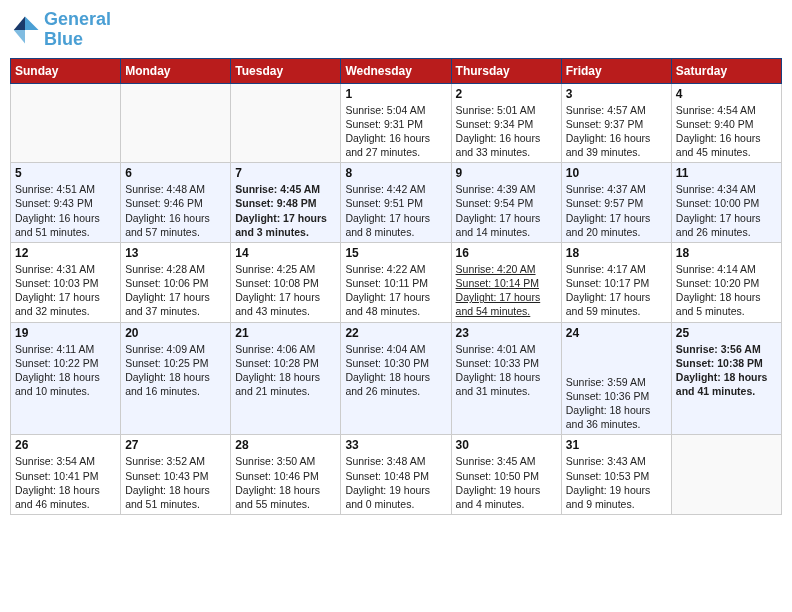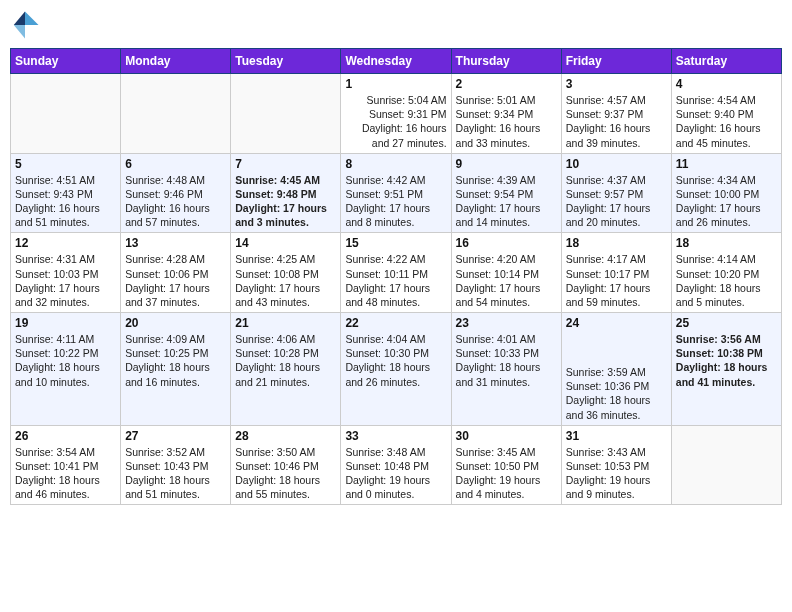--- a/index.html
+++ b/index.html
@@ -45,21 +45,21 @@
     .location {
       font-size: 14px;
       color: #333;
     }
     .calendar {
       width: 100%;
       border-collapse: collapse;
       font-size: 10.5px;
     }
     .calendar th {
-      background: #6d28d9;
+      background: #b91c1c;
       color: #fff;
       padding: 5px 4px;
       text-align: left;
       font-size: 12px;
       border: 1px solid #1a4080;
     }
     .calendar td {
       border: 1px solid #ccc;
       vertical-align: top;
       padding: 3px 4px;
@@ -90,20 +90,28 @@
 </head>
 <body>
 
 <div class="header">
   <div class="logo">
     <svg class="logo-icon" viewBox="0 0 40 40">
       <polygon points="20,2 38,20 20,20" fill="#4a9fd4"></polygon>
       <polygon points="20,2 20,20 5,20" fill="#1a3a6b"></polygon>
       <polygon points="5,20 20,20 20,38" fill="#4a9fd4" opacity="0.7"></polygon>
     </svg>
+    <div>
+      <div class="logo-text">
+        <span>General</span>
+      </div>
+      <div class="logo-text">
+        <span style="color:#4a9fd4">Blue</span>
+      </div>
+    </div>
   </div>
   <div class="title-area">
     <div class="month-title"></div>
     <div class="location"></div>
   </div>
 </div>
 
 <table class="calendar">
   <thead>
     <tr>
@@ -116,21 +124,21 @@
         <th>Saturday</th>
       </tr>
   </thead>
   <tbody id="calendar-body">
   <tr>
         <td class="empty-cell"></td>
         <td class="empty-cell"></td>
         <td class="empty-cell"></td>
         <td>
           <div class="day-num">1</div>
-          <div class="day-info" style="white-space: pre-line; text-align: right;">Sunrise: 5:04 AM
+          <div class="day-info" style="white-space: pre-line;">Sunrise: 5:04 AM
 Sunset: 9:31 PM
 Daylight: 16 hours
 and 27 minutes.</div>
         </td>
         <td>
           <div class="day-num">2</div>
           <div class="day-info" style="white-space: pre-line;">Sunrise: 5:01 AM
 Sunset: 9:34 PM
 Daylight: 16 hours
 and 33 minutes.</div>
@@ -225,21 +233,21 @@
         </td>
         <td>
           <div class="day-num">15</div>
           <div class="day-info" style="white-space: pre-line;">Sunrise: 4:22 AM
 Sunset: 10:11 PM
 Daylight: 17 hours
 and 48 minutes.</div>
         </td>
         <td>
           <div class="day-num">16</div>
-          <div class="day-info" style="white-space: pre-line;">Sunrise: 4:20 AM
+          <div class="day-info" style="white-space: pre-line; text-decoration: underline;">Sunrise: 4:20 AM
 Sunset: 10:14 PM
 Daylight: 17 hours
 and 54 minutes.</div>
         </td>
         <td>
           <div class="day-num">18</div>
           <div class="day-info" style="white-space: pre-line;">Sunrise: 4:17 AM
 Sunset: 10:17 PM
 Daylight: 17 hours
 and 59 minutes.</div>

